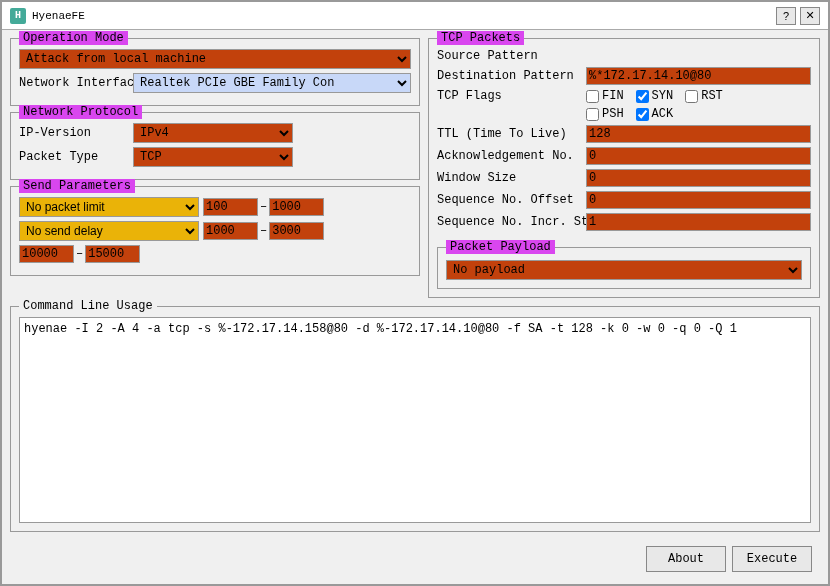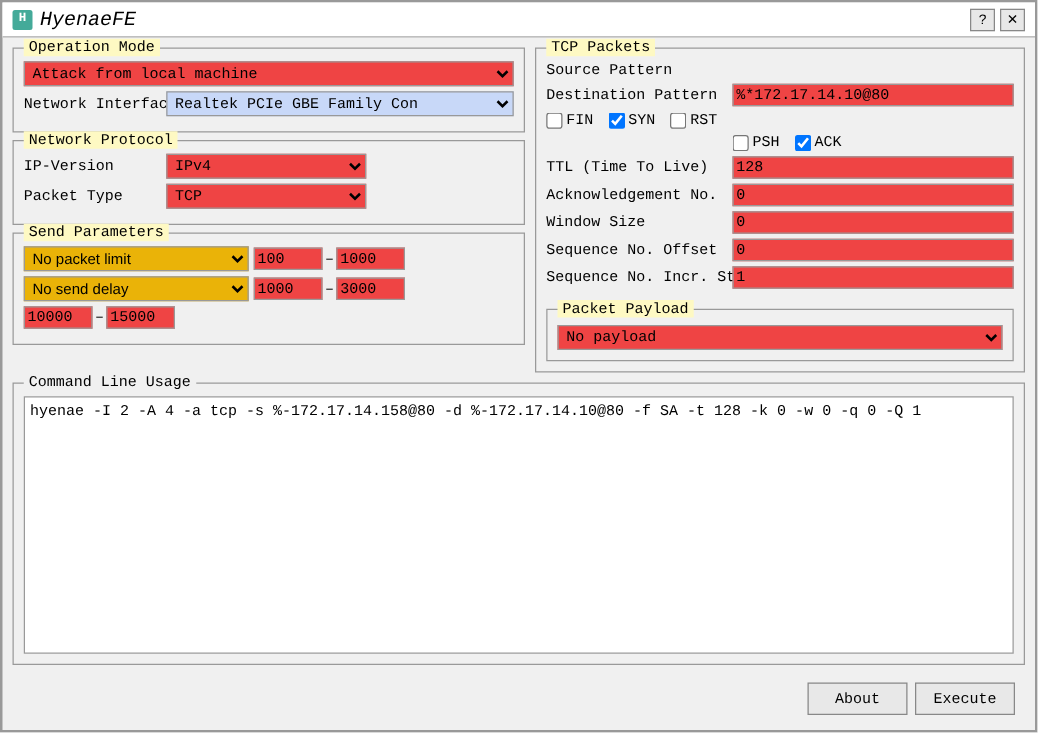--- a/index.html
+++ b/index.html
@@ -39,23 +39,22 @@
       background: #4a9;
       border-radius: 2px;
       display: flex;
       align-items: center;
       justify-content: center;
       font-size: 10px;
       color: white;
       font-weight: bold;
     }
     .title-bar-title {
-      font-size: 16px;
+      font-size: 11px;
       font-weight: normal;
-      font-style: italic;
     }
     .title-bar-controls {
       display: flex;
       gap: 4px;
     }
     .title-btn {
       width: 20px;
       height: 18px;
       border: 1px solid #888;
       background: #e8e8e8;
@@ -88,21 +87,21 @@
     }
     .group-box {
       border: 1px solid #999;
       padding: 4px 8px 8px 8px;
       position: relative;
     }
     .group-box-title {
       position: absolute;
       top: -8px;
       left: 8px;
-      background: #fef9c3;
+      background: #d946ef;
       padding: 0 4px;
       font-size: 12px;
     }
     .group-box-content {
       margin-top: 6px;
     }
     .form-row {
       display: flex;
       align-items: center;
       margin-bottom: 4px;
@@ -110,21 +109,21 @@
     }
     .form-label {
       width: 110px;
       font-size: 12px;
       white-space: nowrap;
     }
     select, input[type="text"] {
       font-family: "Courier New", Courier, monospace;
       font-size: 12px;
       border: 1px solid #999;
-      background: #ef4444;
+      background: #c2410c;
       padding: 1px 2px;
     }
     .select-full {
       width: 100%;
     }
     .select-medium {
       width: 160px;
     }
     .input-short {
       width: 55px;
@@ -344,20 +343,21 @@
             <div class="tcp-row">
               <span class="tcp-label">Source Pattern</span>
             </div>
 
             <div class="tcp-row">
               <span class="tcp-label">Destination Pattern</span>
               <input type="text" class="tcp-input" value="%*172.17.14.10@80" style="">
             </div>
 
             <div class="tcp-row">
+              <span class="tcp-label">TCP Flags</span>
               <div class="flags-row">
                 <div class="flag-item">
                   <input type="checkbox" style="">
                   <span>FIN</span>
                 </div>
                 <div class="flag-item">
                   <input type="checkbox" checked="" style="">
                   <span>SYN</span>
                 </div>
                 <div class="flag-item">

